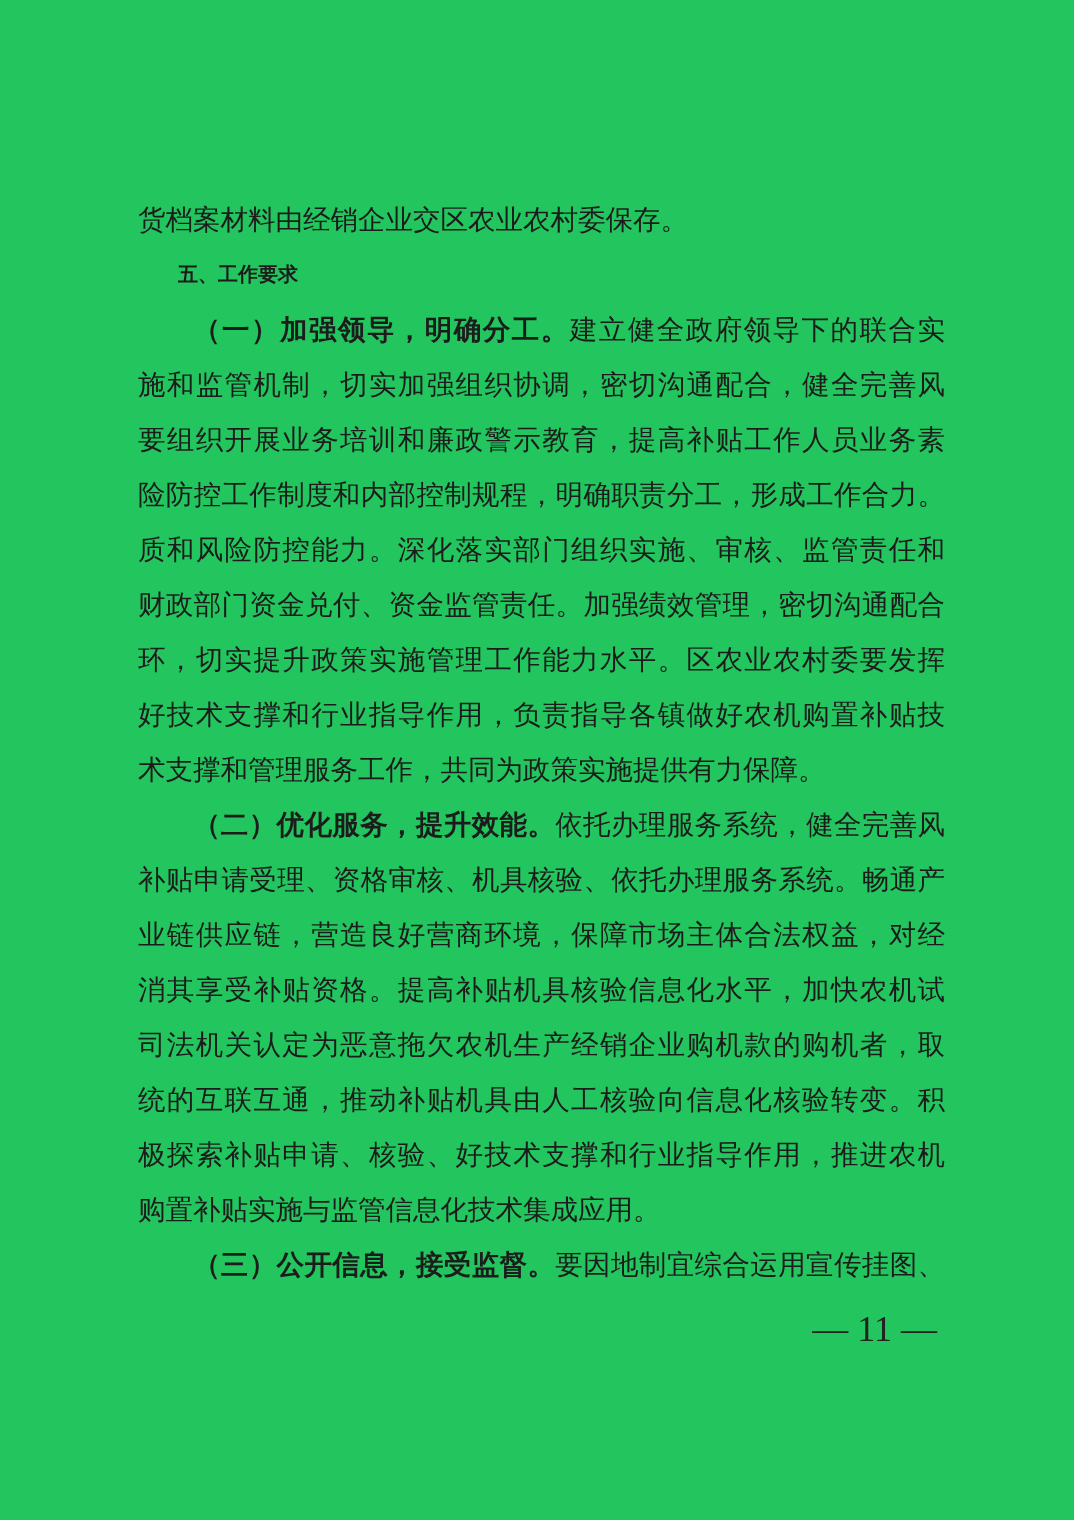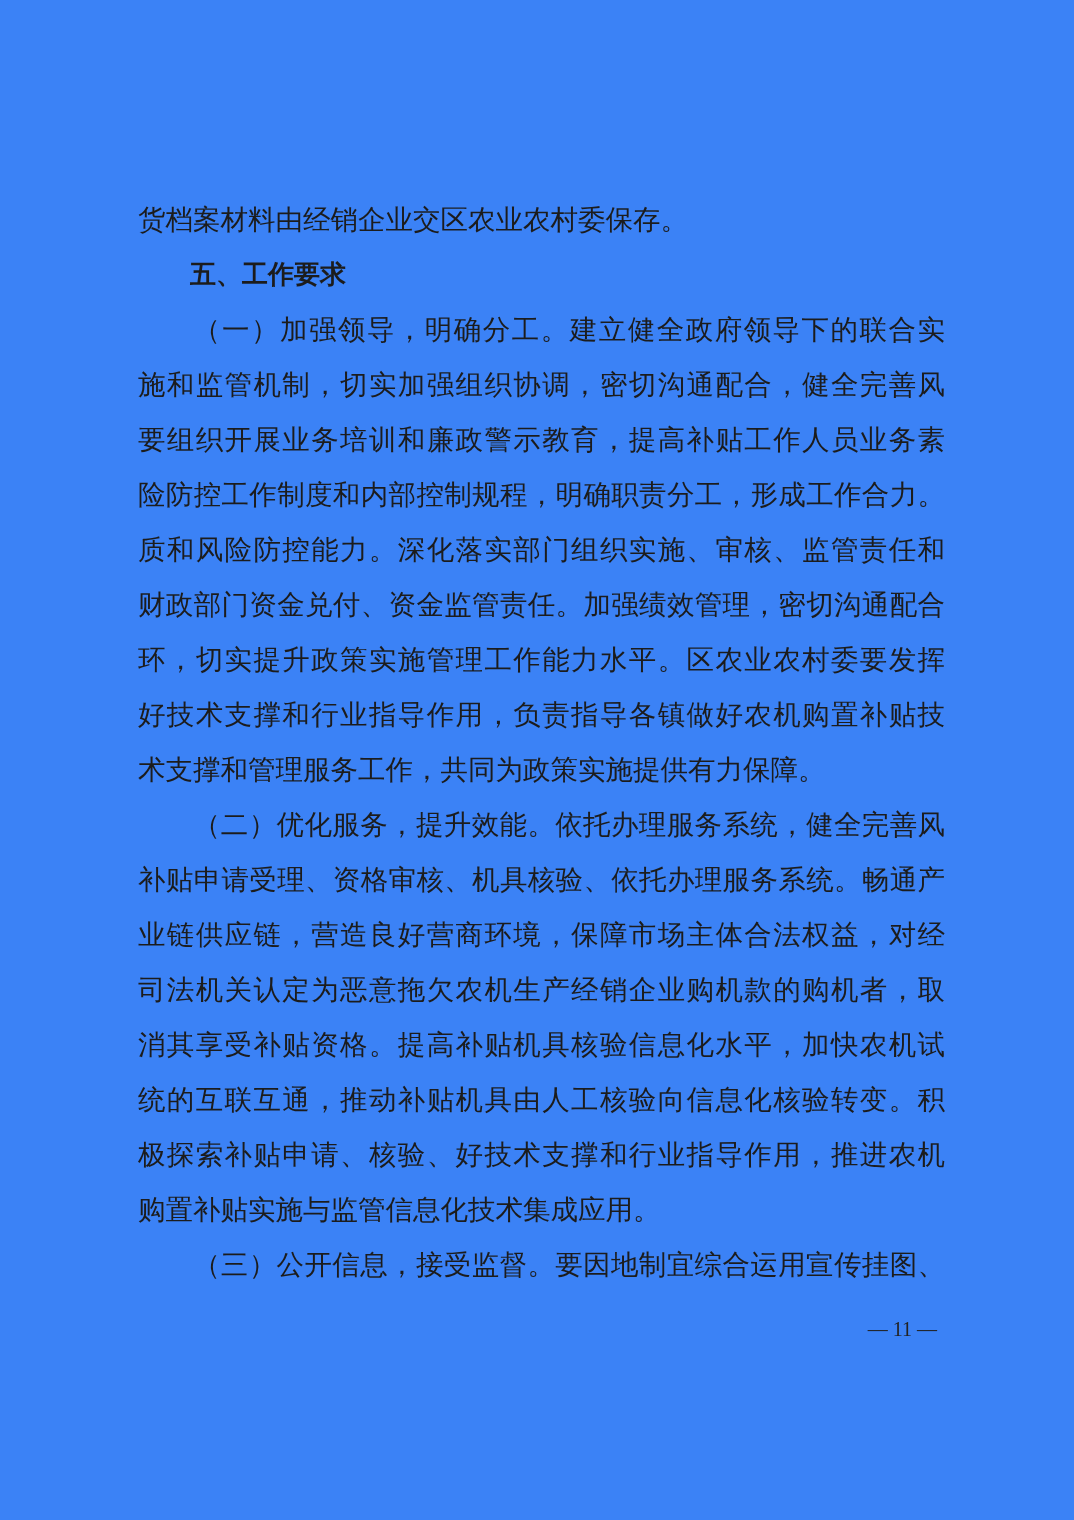--- a/index.html
+++ b/index.html
@@ -4,21 +4,21 @@
 <style>
   html, body {
     margin: 0;
     padding: 0;
     background: #ffffff;
   }
   .page {
     position: relative;
     width: 1074px;
     height: 1520px;
-    background: #3b82f6;
+    background: #22c55e;
     box-sizing: border-box;
     padding: 192px 129px 0 138px;
     font-family: "Liberation Serif", "DejaVu Serif", serif;
     color: #1c1c1c;
     overflow: hidden;
   }
   .line {
     font-size: 27.5px;
     line-height: 55px;
     height: 55px;
@@ -27,30 +27,30 @@
   .just {
     text-align: justify;
     text-align-last: justify;
   }
   .indent {
     text-indent: 2em;
   }
   .heading {
     font-family: "Liberation Sans", "DejaVu Sans", sans-serif;
     font-weight: 700;
-    font-size: 26px;
+    font-size: 20px;
   }
   .lead {
-    font-weight: 400;
+    font-weight: 700;
   }
   .footer {
     margin-top: 17px;
     text-align: right;
     padding-right: 8px;
-    font-size: 20px;
+    font-size: 36px;
     line-height: 40px;
     color: #222222;
   }
 </style>
 </head>
 <body>
 
 <div class="page">
 
   <div class="line">货档案材料由经销企业交区农业农村委保存。</div>
@@ -65,22 +65,22 @@
   <div class="line just">质和风险防控能力。深化落实部门组织实施、审核、监管责任和</div>
   <div class="line just">财政部门资金兑付、资金监管责任。加强绩效管理，密切沟通配合</div>
   <div class="line just">环，切实提升政策实施管理工作能力水平。区农业农村委要发挥</div>
   <div class="line just">好技术支撑和行业指导作用，负责指导各镇做好农机购置补贴技</div>
   <div class="line">术支撑和管理服务工作，共同为政策实施提供有力保障。</div>
 
   <div class="line just indent"><span class="lead">（二）优化服务，提升效能。</span><span>依托办理服务系统，健全完善风</span></div>
 
   <div class="line just">补贴申请受理、资格审核、机具核验、依托办理服务系统。畅通产</div>
   <div class="line just">业链供应链，营造良好营商环境，保障市场主体合法权益，对经</div>
+  <div class="line just">消其享受补贴资格。提高补贴机具核验信息化水平，加快农机试</div>
   <div class="line just">司法机关认定为恶意拖欠农机生产经销企业购机款的购机者，取</div>
-  <div class="line just">消其享受补贴资格。提高补贴机具核验信息化水平，加快农机试</div>
   <div class="line just">统的互联互通，推动补贴机具由人工核验向信息化核验转变。积</div>
   <div class="line just">极探索补贴申请、核验、好技术支撑和行业指导作用，推进农机</div>
   <div class="line">购置补贴实施与监管信息化技术集成应用。</div>
 
   <div class="line just indent"><span class="lead">（三）公开信息，接受监督。</span><span>要因地制宜综合运用宣传挂图、</span></div>
 
   <div class="footer">— 11 —</div>
 
 </div>
 

